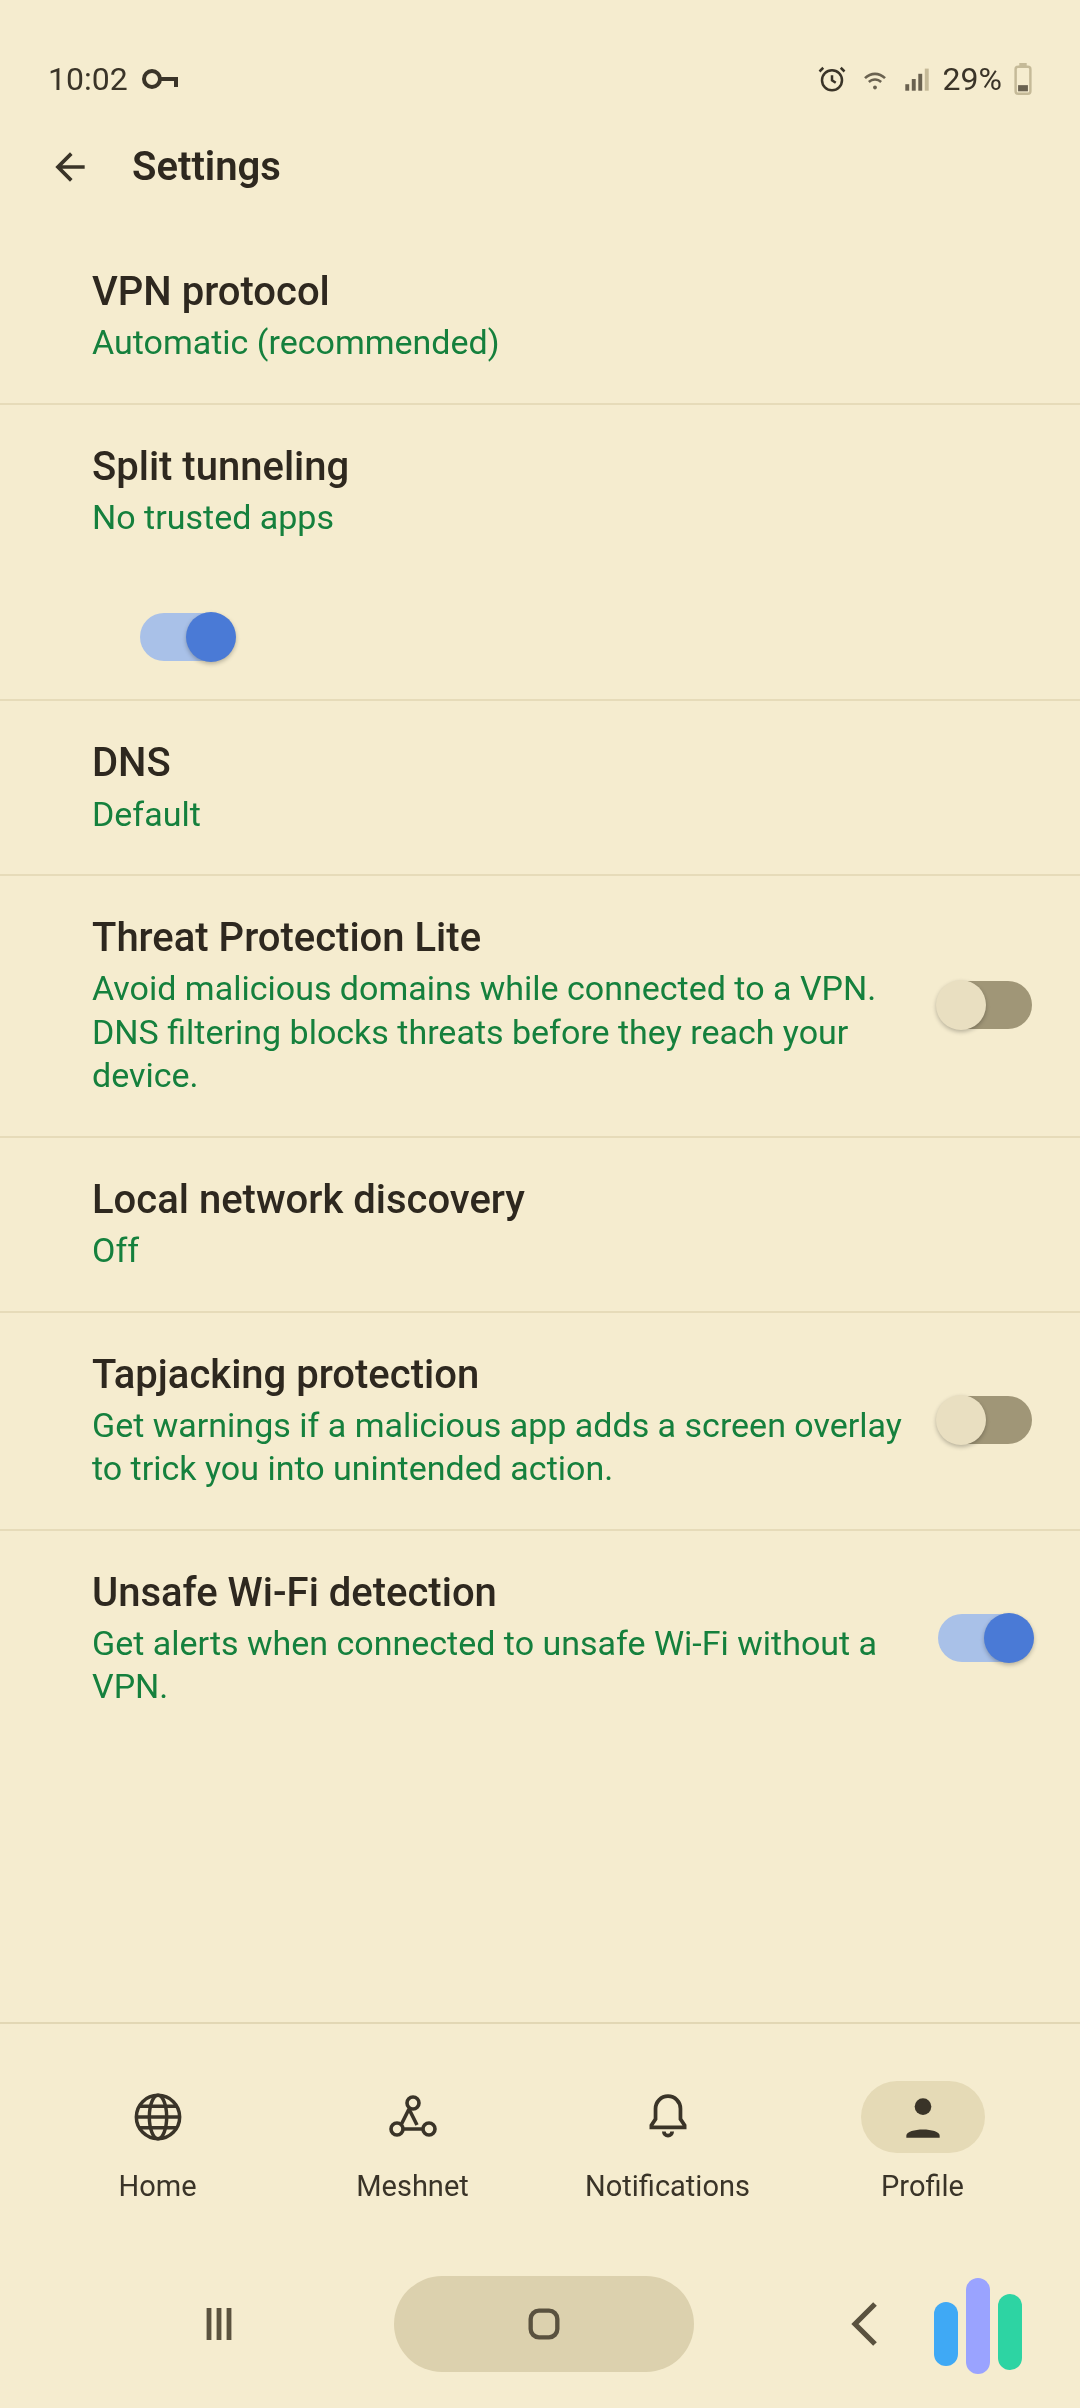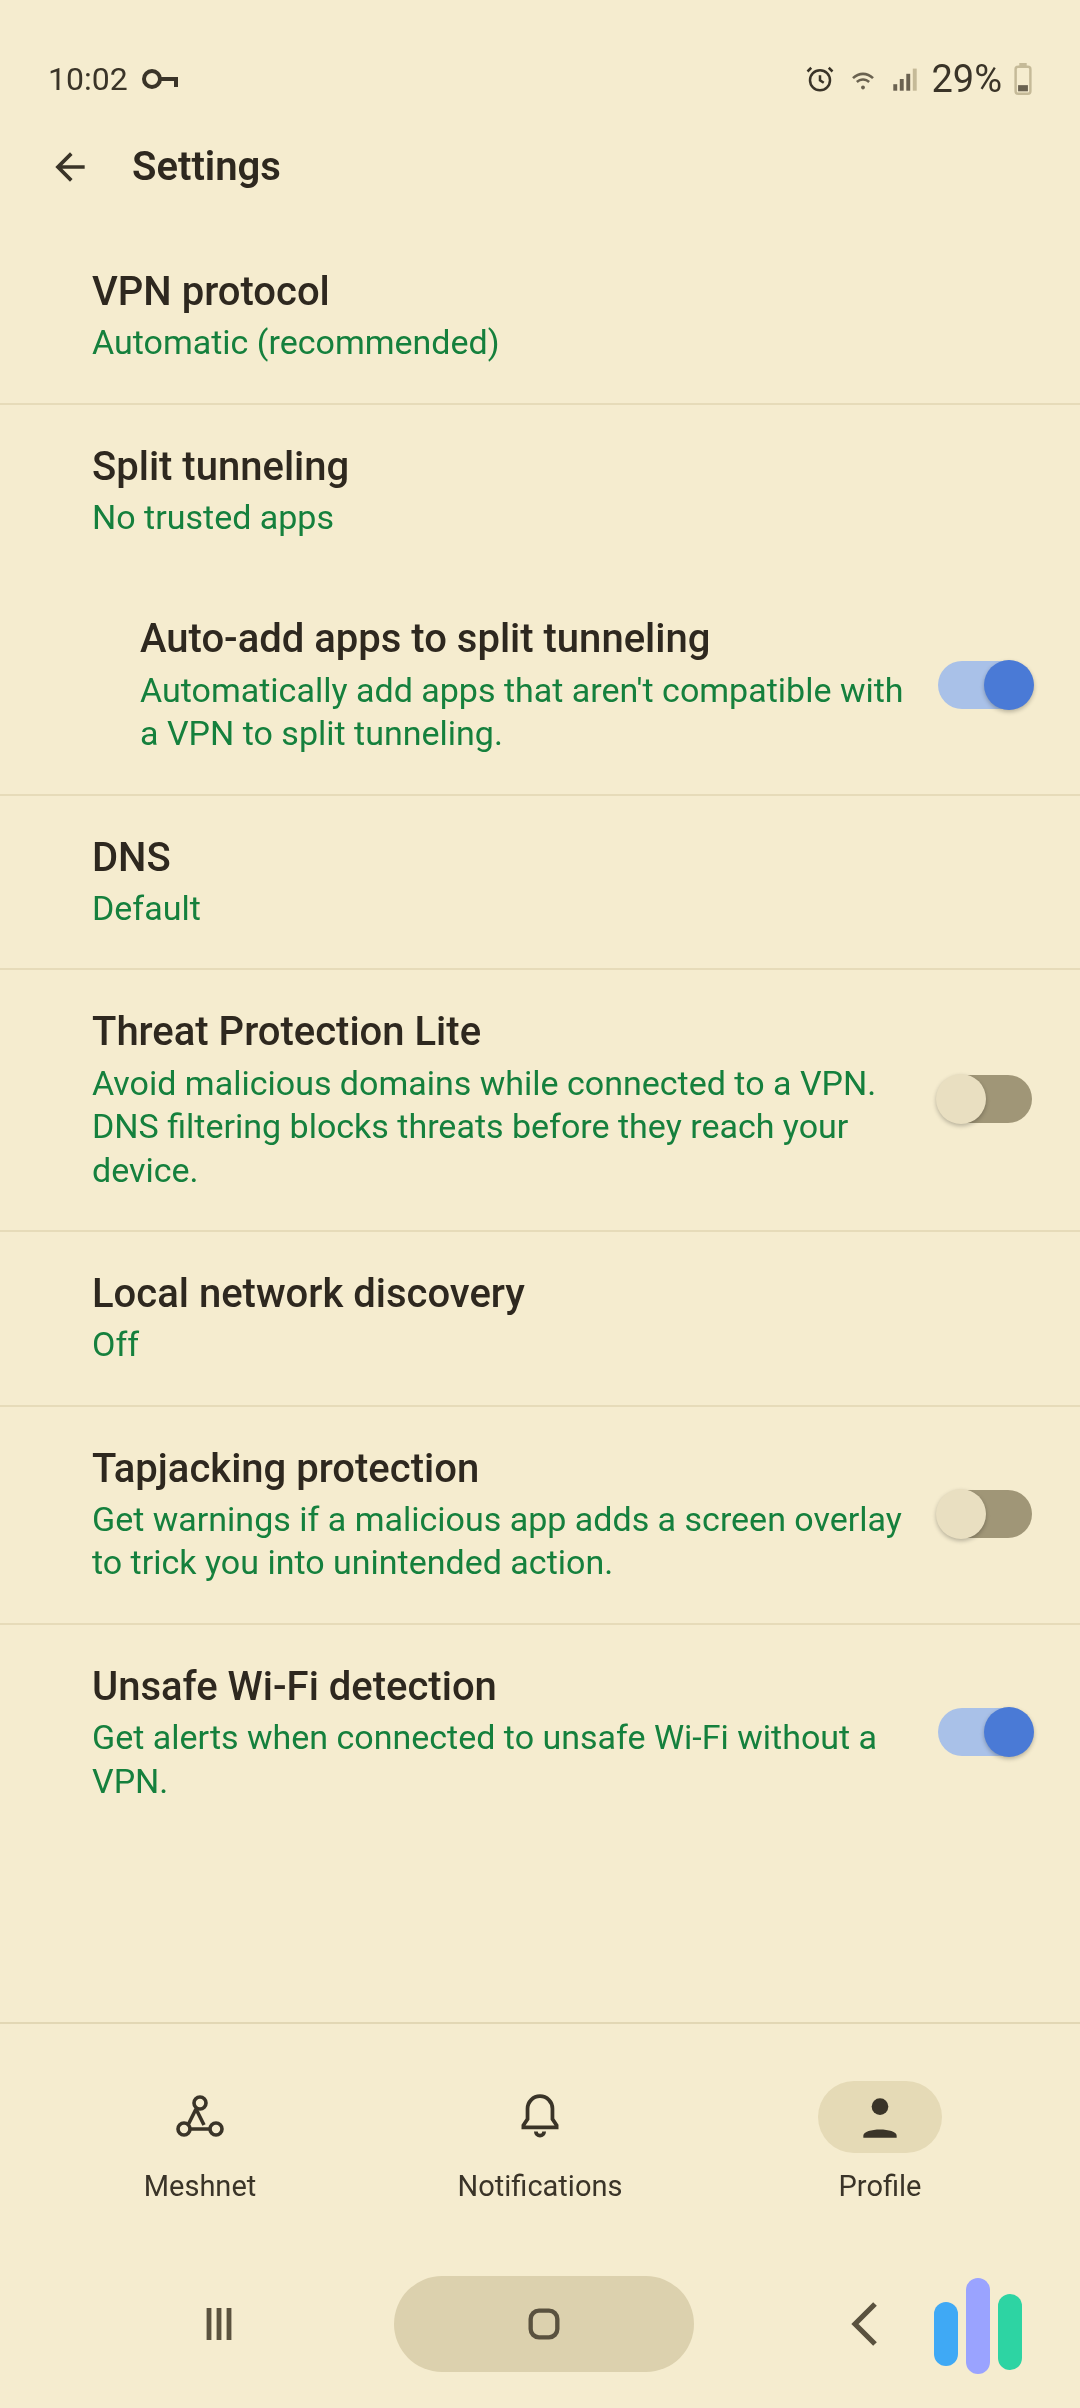--- a/index.html
+++ b/index.html
@@ -1,19 +1,19 @@
 <!DOCTYPE html>
 <html><head>
   <meta charset="utf-8">
   <style>
     * { margin:0; padding:0; box-sizing:border-box; font-family:-apple-system, BlinkMacSystemFont, 'Segoe UI', Roboto, sans-serif; }
     html, body { width:1080px; height:2408px; background:#f5eccf; color:#3a3428; }
     .status-bar { height:72px; display:flex; justify-content:space-between; align-items:center; padding:0 48px; font-size:32px; color:#3a3428;margin-top:43px; }
     .status-left { display:flex; align-items:center; gap:14px; }
-    .status-right { display:flex; align-items:center; gap:12px; font-size:38px; }
+    .status-right { display:flex; align-items:center; gap:12px; font-size:32px; }
     .header { display:flex; align-items:center; gap:40px; padding:28px 40px 40px 48px; }
     .back-arrow { font-size:44px; color:#3a3428; }
     .title { font-size:40px; font-weight:600; color:#2e281f; }
     .section-label { padding:14px 48px 34px 48px; font-size:34px; color:#8f8570; }
     .list { border-top:none; }
     .item { padding:36px 48px 38px 92px; border-bottom:2px solid #e6dbb9; display:flex; align-items:center; justify-content:space-between; gap:28px; }
     .item.no-divider { border-bottom:none; }
     .item.indented { padding-left:140px; }
     .item-text { flex:1; }
     .item-title { font-size:40px; font-weight:500; color:#2e281f; line-height:1.28; }
@@ -106,24 +106,20 @@
     </div>
 
     <div class="item no-divider">
       <div class="item-text">
         <div class="item-title">Split tunneling</div>
         <div class="item-sub">No trusted apps</div>
       </div>
     </div>
 
     <div class="item indented">
-      <div class="item-text">
-        <div class="item-title">Auto-add apps to split tunneling</div>
-        <div class="item-sub">Automatically add apps that aren't compatible with a VPN to split tunneling.</div>
-      </div>
       <div class="toggle on">
           <div class="knob"></div>
         </div>
     </div>
 
     <div class="item">
       <div class="item-text">
         <div class="item-title">DNS</div>
         <div class="item-sub">Default</div>
       </div>
@@ -163,20 +159,32 @@
       </div>
       <div class="toggle on">
           <div class="knob"></div>
         </div>
     </div>
 
   </div>
 </div>
 
 <div class="bottom-nav">
+  <div class="nav-item">
+    <div class="nav-icon-wrap">
+        <span>
+      <svg width="52" height="52" viewBox="0 0 24 24">
+            <circle cx="12" cy="12" r="10" fill="none" stroke="#3a3428" stroke-width="1.6"></circle>
+            <ellipse cx="12" cy="12" rx="4" ry="10" fill="none" stroke="#3a3428" stroke-width="1.6"></ellipse>
+            <path d="M2 12h20M3.5 7h17M3.5 17h17" stroke="#3a3428" stroke-width="1.6"></path>
+          </svg>
+    </span>
+      </div>
+    <span class="nav-label">Home</span>
+  </div>
   <div class="nav-item">
     <div class="nav-icon-wrap">
         <span>
       <svg width="56" height="52" viewBox="0 0 28 24">
             <circle cx="6" cy="18" r="3" fill="none" stroke="#3a3428" stroke-width="1.8"></circle>
             <circle cx="22" cy="18" r="3" fill="none" stroke="#3a3428" stroke-width="1.8"></circle>
             <circle cx="14" cy="5" r="3" fill="none" stroke="#3a3428" stroke-width="1.8"></circle>
             <path d="M8 16l4-8m4 8l-4-8M9 18h10" stroke="#3a3428" stroke-width="1.8"></path>
           </svg>
     </span>

